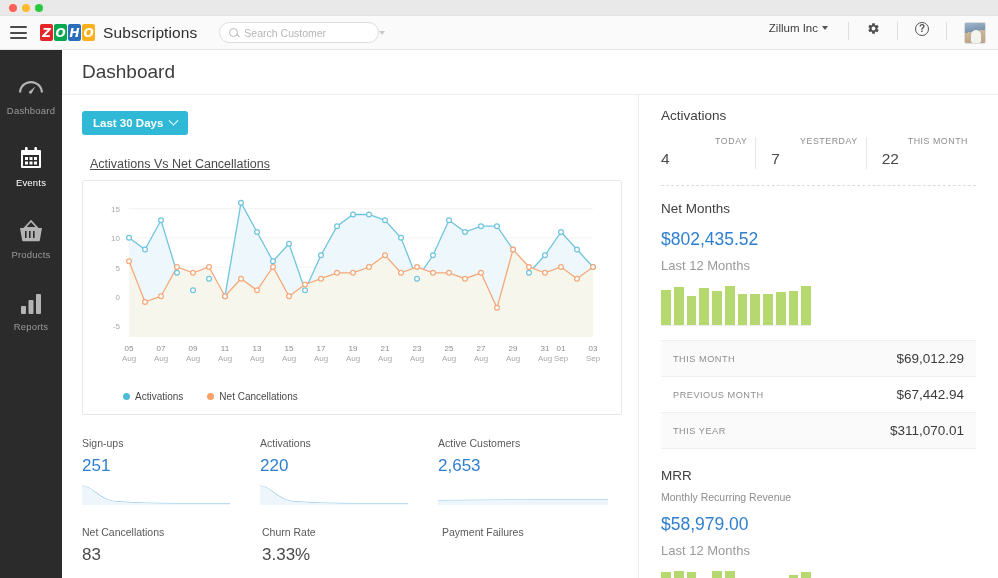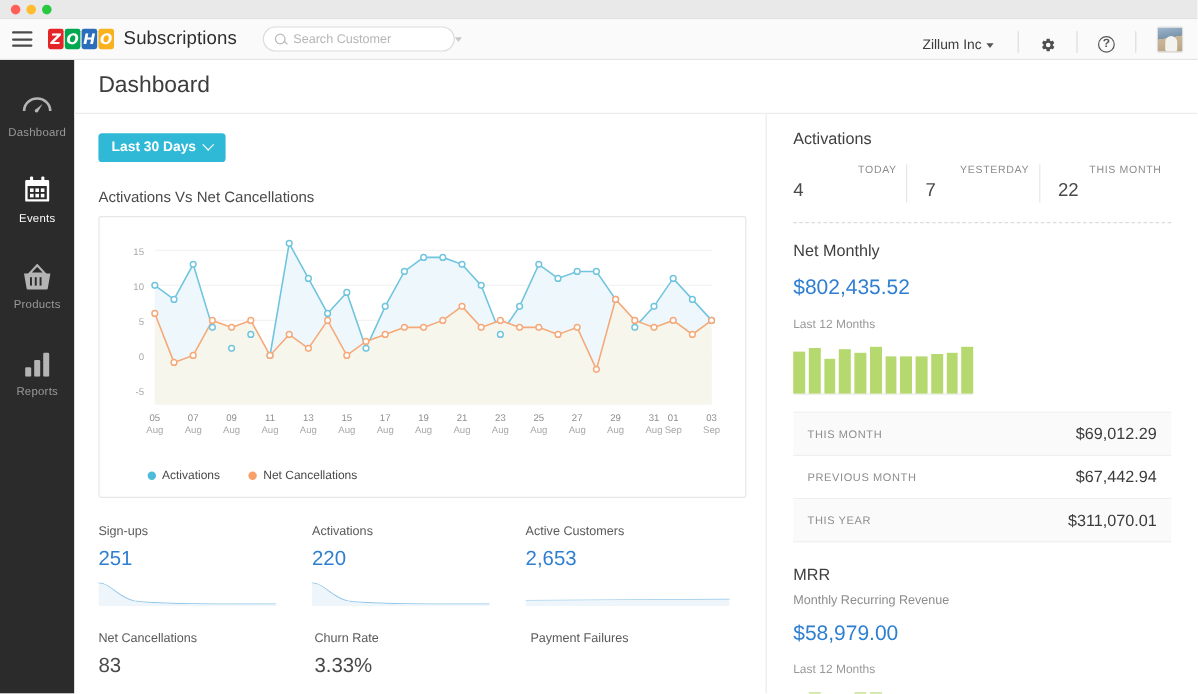--- a/index.html
+++ b/index.html
@@ -66,21 +66,21 @@
   .search .mag::after { content: ""; position: absolute; width: 4px; height: 1.3px;
                         background: #b8b8b8; transform: rotate(45deg); right: -3px; bottom: 0px; }
   .search input {
     border: 0; outline: 0; flex: 1; font-size: 10.5px; color: #9b9b9b;
     margin-left: 6px; font-family: "Liberation Sans", sans-serif; background: transparent;
   }
   .search input::placeholder { color: #b5b5b5; }
   .search .caret { width: 0; height: 0; border-left: 3.5px solid transparent;
     border-right: 3.5px solid transparent; border-top: 4px solid #c8c8c8; }
 
-  .topright { margin-left: auto; display: flex; align-items: flex-end; gap: 9px; }
+  .topright { margin-left: auto; display: flex; align-items: flex-start; gap: 9px; }
   .org { font-size: 11.5px; color: #3c3c3c; display: flex; align-items: center; gap: 4px;
          padding-right: 11px; cursor: pointer; }
   .org .caret { width: 0; height: 0; border-left: 3.5px solid transparent;
     border-right: 3.5px solid transparent; border-top: 4px solid #555; }
   .tdiv { width: 1px; height: 18px; background: #dedede; }
   .ticon { width: 30px; display: flex; align-items: center; justify-content: center; cursor: pointer; }
   .gear { width: 13px; height: 13px; }
   .qmark { width: 14px; height: 14px; border-radius: 50%; border: 1.4px solid #555;
     color: #555; font-size: 10px; display: flex; align-items: center; justify-content: center;
     font-weight: bold; }
@@ -118,21 +118,21 @@
   
   .period-btn {
     display: inline-flex; align-items: center; gap: 7px;
     background: #2fb9d6; color: #fff; border: 0; border-radius: 3px;
     font-size: 11.5px; font-weight: bold; padding: 6px 11px; cursor: pointer;
     font-family: "Liberation Sans", sans-serif;
   }
   .period-btn .chev { width: 7px; height: 7px; border-right: 1.6px solid #fff;
     border-bottom: 1.6px solid #fff; transform: rotate(45deg) translate(-2px,-2px); }
 
-  .chart-title { font-size: 12.5px; color: #4a4a4a; margin: 22px 0 9px 0; }
+  .chart-title { font-size: 12.5px; color: #4a4a4a; margin: 22px 0 9px 8px; text-decoration: underline; }
 
   .chart-card { border: 1px solid #e7e7e7; border-radius: 2px; background: #fff;
     height: 235px; position: relative; padding: 4px 0 0 0; }
   .chart-card svg { display: block; }
   .legend { position: absolute; bottom: 12px; left: 40px; display: flex; gap: 24px; }
   .legend-item { display: flex; align-items: center; gap: 5px; font-size: 10px; color: #4a4a4a; }
   .legend-dot { width: 7px; height: 7px; border-radius: 50%; }
 
   
   .metrics { display: flex; margin-top: 22px; }
@@ -149,21 +149,21 @@
   .act-col { flex: 1; padding-right: 8px; position: relative; }
   .act-col + .act-col { padding-left: 16px; }
   .act-col + .act-col::before { content:""; position: absolute; left: 0; top: 1px;
                                  width: 1px; height: 32px; background: #e6e6e6; }
   .act-lbl { font-size: 8.8px; color: #8d8d8d; letter-spacing: .55px; text-align: right; }
   .act-val { font-size: 15.5px; color: #4a4a4a; margin-top: 4px; }
 
   .dashed { border-bottom: 1px dashed #dcdcdc; margin: 17px 0 15px; }
 
   .big-amount { font-size: 17.5px; color: #2f7fd1; margin-top: 11px; }
-  .sub-note { font-size: 10px; color: #9a9a9a; margin-top: 15px; }
+  .sub-note { font-size: 13px; color: #9a9a9a; margin-top: 8px; }
 
   .barchart { margin-top: 11px; display: flex; align-items: flex-end; gap: 3px;
     height: 42px; border-bottom: 1px solid #ececec; padding-bottom: 0; width: 150px; }
   .bar { flex: 1; background: #b5d96f; }
 
   .rev-rows { margin-top: 14px; border-top: 1px solid #efefef; }
   .rev-row { display: flex; align-items: center; justify-content: space-between;
              padding: 10px 12px; border-bottom: 1px solid #efefef; }
   .rev-row:nth-child(odd) { background: #fafafa; }
   .rev-row .rr-label { font-size: 9.2px; color: #8d8d8d; letter-spacing: .5px; }
@@ -481,21 +481,21 @@
               <div class="act-val">7</div>
             </div>
             <div class="act-col">
               <div class="act-lbl">THIS MONTH</div>
               <div class="act-val">22</div>
             </div>
           </div>
 
           <div class="dashed"></div>
 
-          <div class="r-title">Net Monthly</div>
+          <div class="r-title">Net Months</div>
           <div class="big-amount">$802,435.52</div>
           <div class="sub-note">Last 12 Months</div>
           <div class="barchart" id="net-revenue-bars">
               <div class="bar" style="height: 86%; background: rgb(181, 217, 111);"></div>
               <div class="bar" style="height: 92%; background: rgb(181, 217, 111);"></div>
               <div class="bar" style="height: 70%; background: rgb(181, 217, 111);"></div>
               <div class="bar" style="height: 90%; background: rgb(181, 217, 111);"></div>
               <div class="bar" style="height: 82%; background: rgb(181, 217, 111);"></div>
               <div class="bar" style="height: 94%; background: rgb(181, 217, 111);"></div>
               <div class="bar" style="height: 76%; background: rgb(181, 217, 111);"></div>

